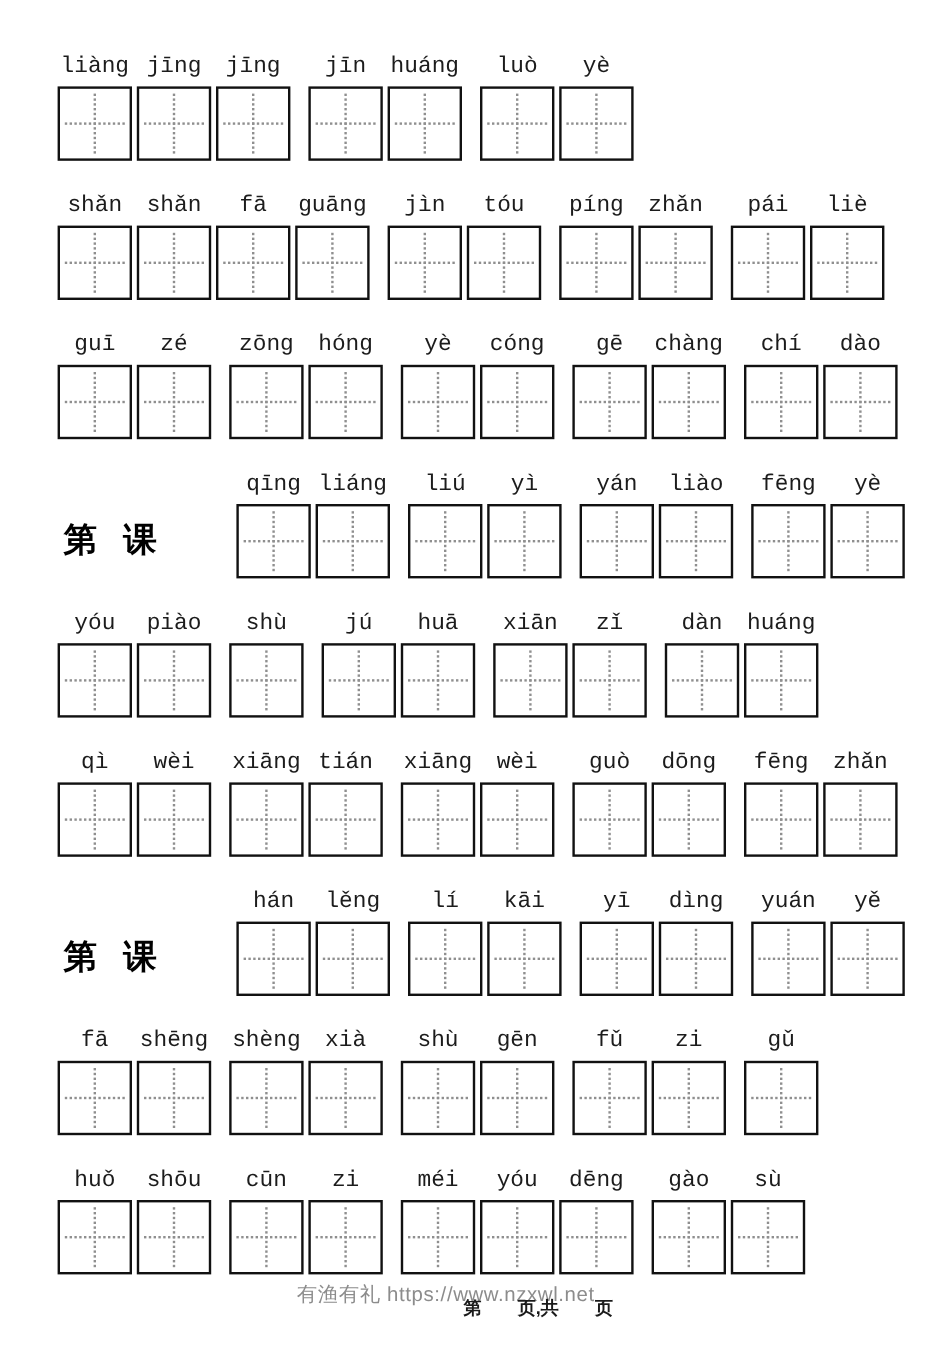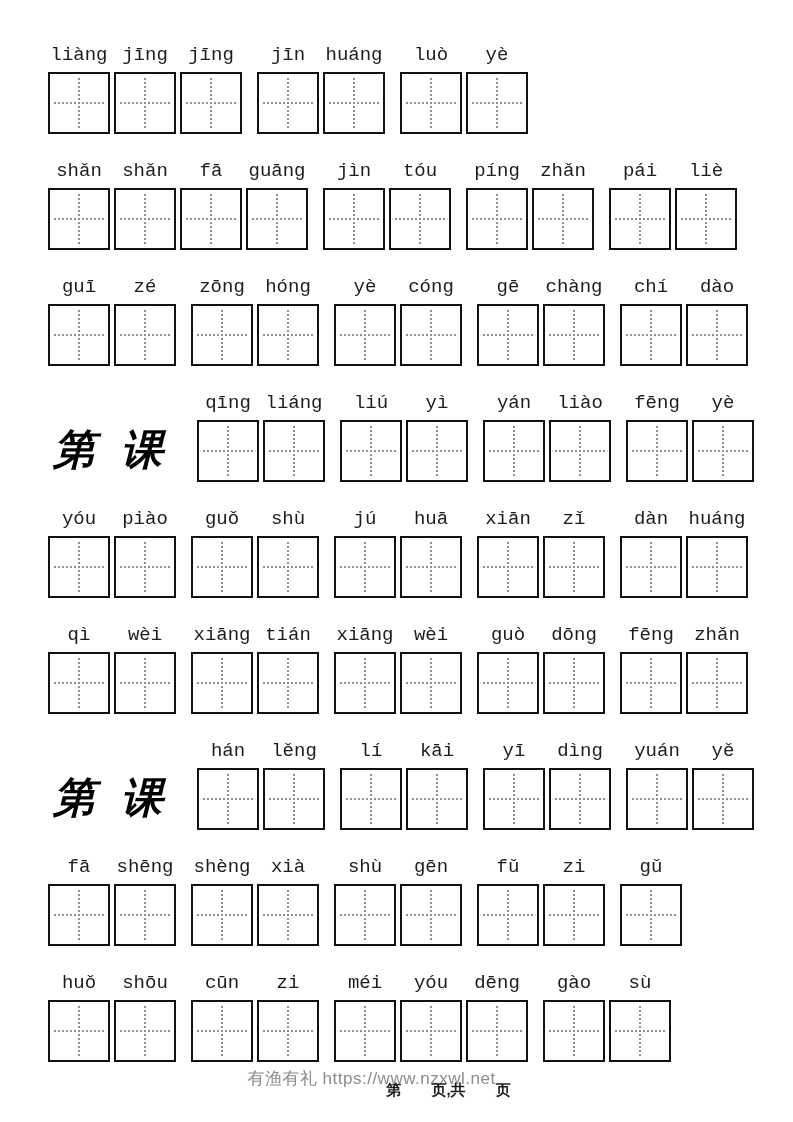--- a/index.html
+++ b/index.html
@@ -31,27 +31,26 @@
     margin-bottom: 24px;
     height: 92px;
   }
   .lesson-label {
     width: 134px;
     height: 92px;
     display: flex;
     align-items: center;
     padding-top: 28px;
     padding-left: 5px;
-    font-size: 42px;
+    font-size: 28px;
     font-weight: 700;
     color: var(--label-color);
     word-spacing: 14px;
     white-space: nowrap;
     font-family: "Liberation Sans", sans-serif;
-    font-style: italic;
   }
   .group {
     display: flex;
     gap: 4px;
   }
   .unit {
     display: flex;
     flex-direction: column;
     align-items: center;
     width: 62px;
@@ -304,24 +303,20 @@
           <span class="pinyin">yóu</span>
           <div class="box"></div>
         </div>
         <div class="unit">
           <span class="pinyin">piào</span>
           <div class="box"></div>
         </div>
       </div>
       <div class="group">
         <div class="unit">
-          <span class="pinyin">guǒ</span>
-          <div class="box"></div>
-        </div>
-        <div class="unit">
           <span class="pinyin">shù</span>
           <div class="box"></div>
         </div>
       </div>
       <div class="group">
         <div class="unit">
           <span class="pinyin">jú</span>
           <div class="box"></div>
         </div>
         <div class="unit">

